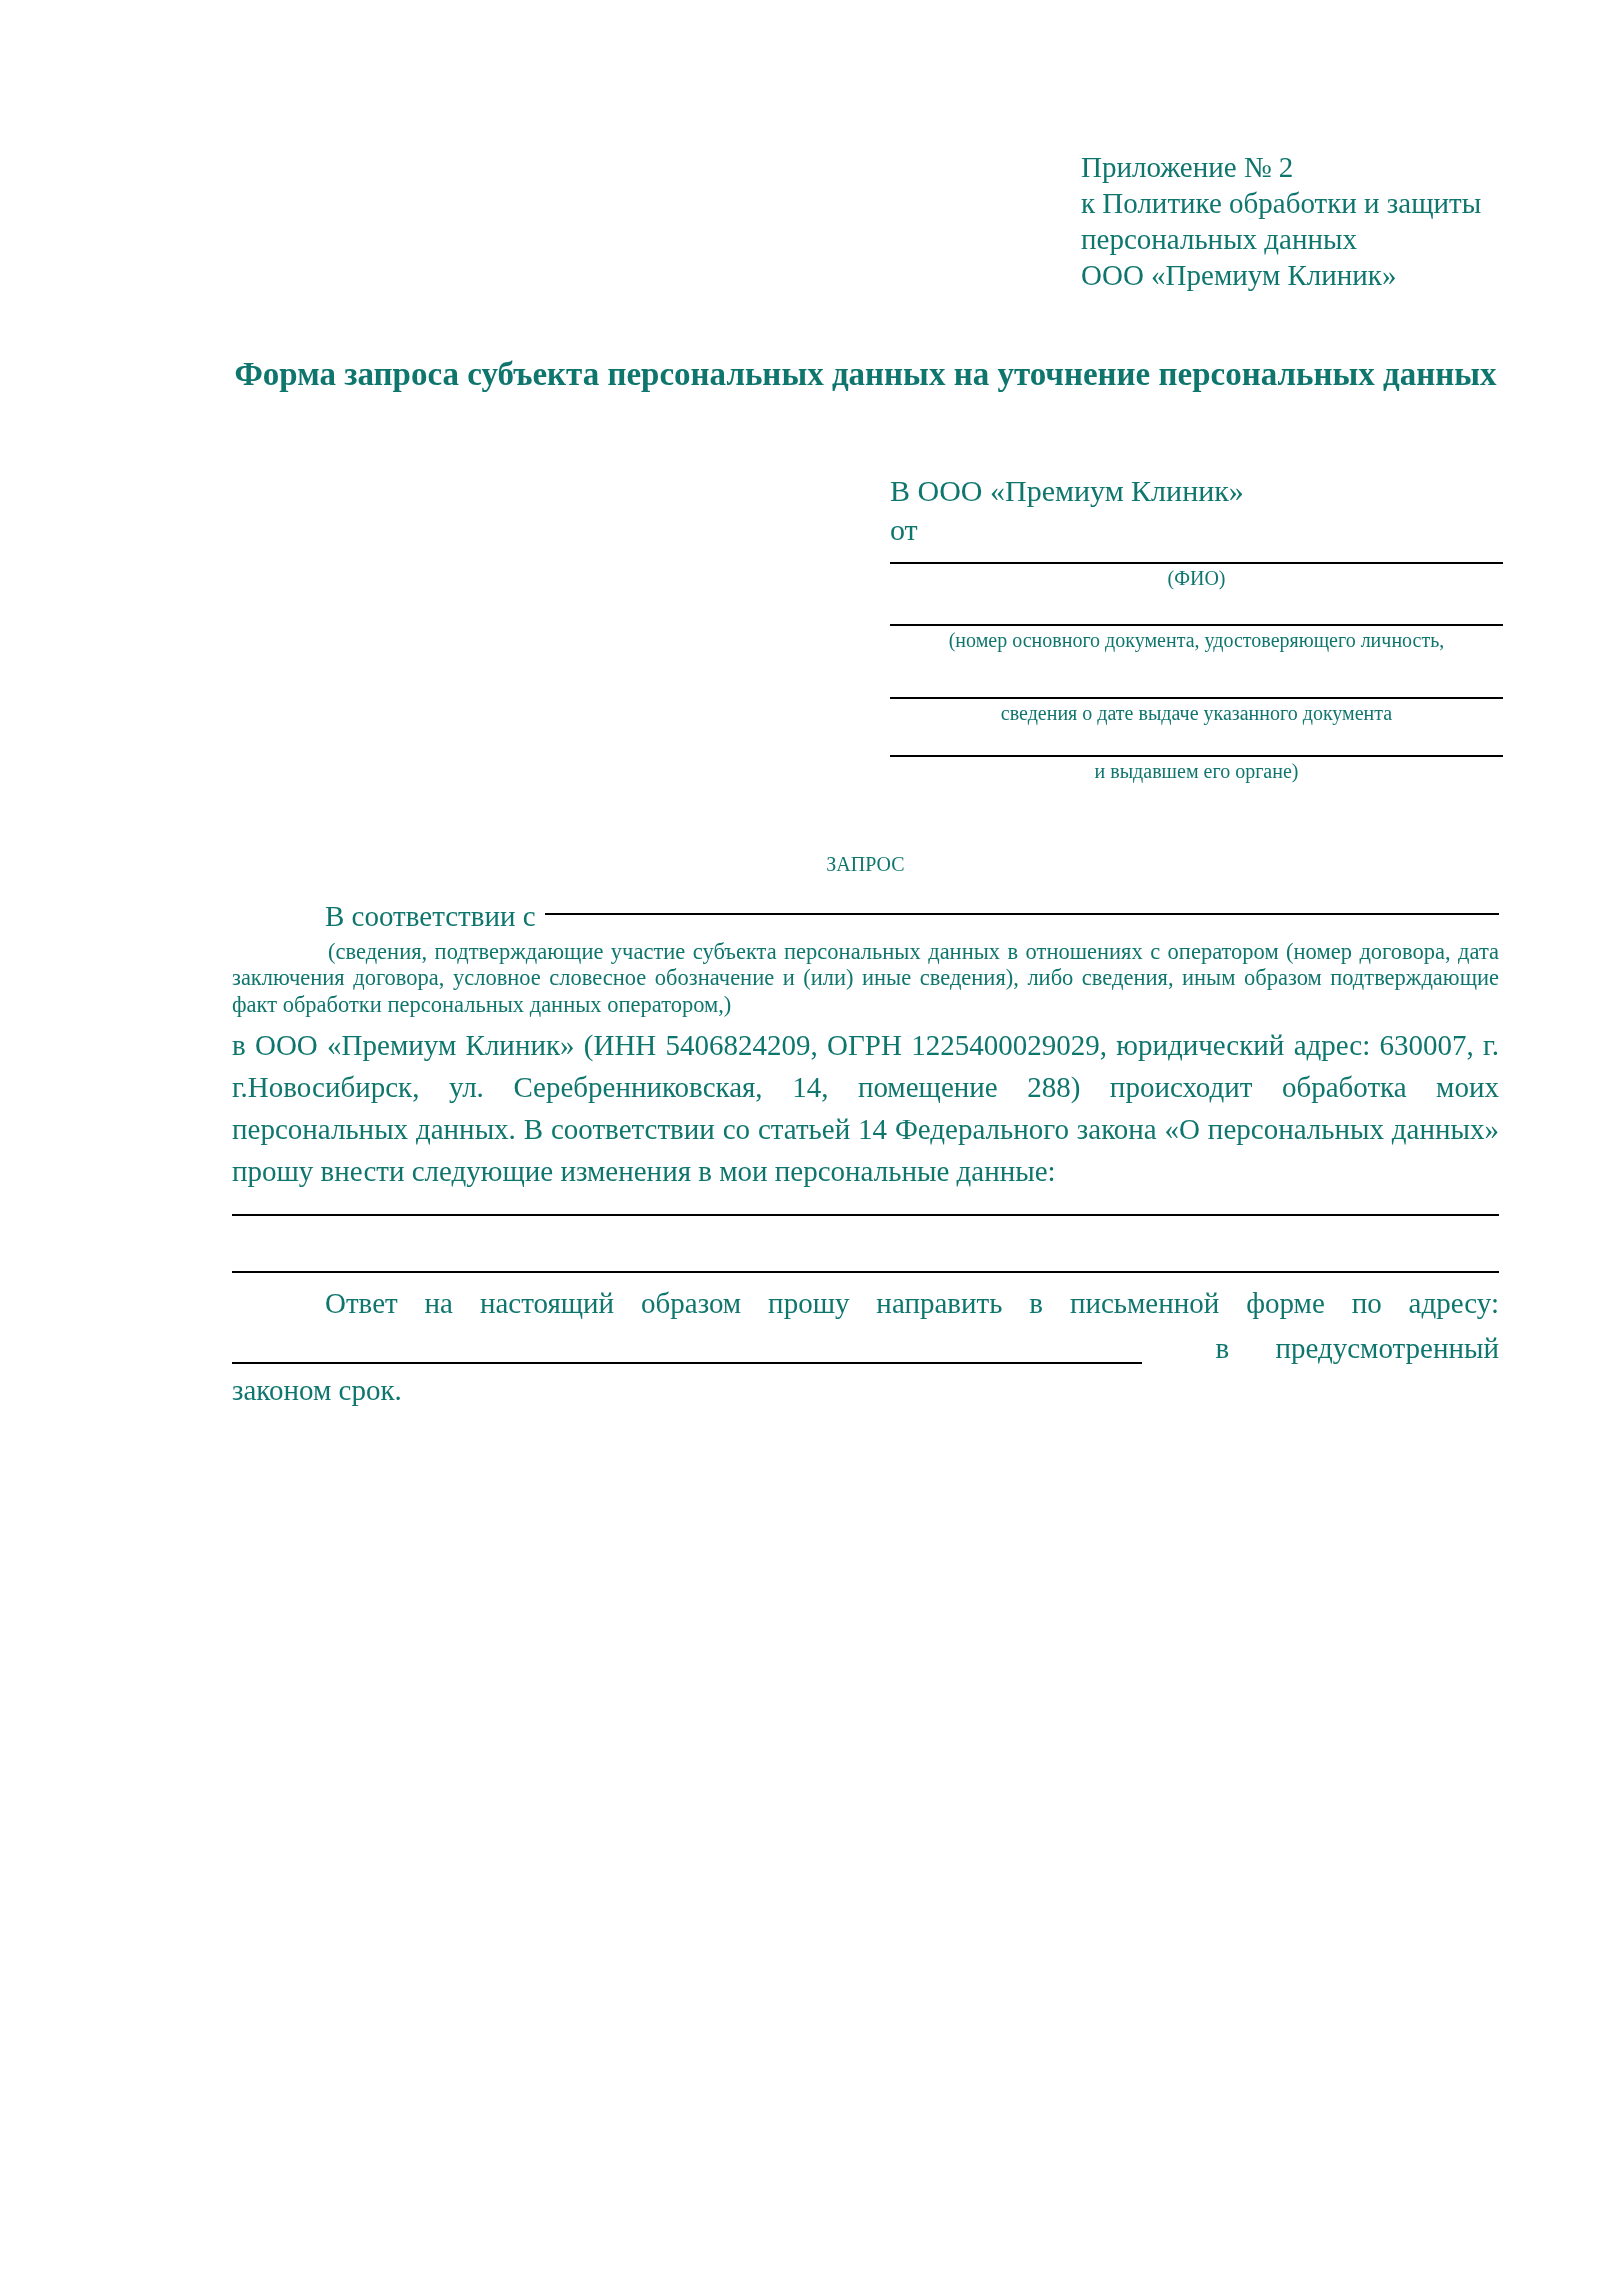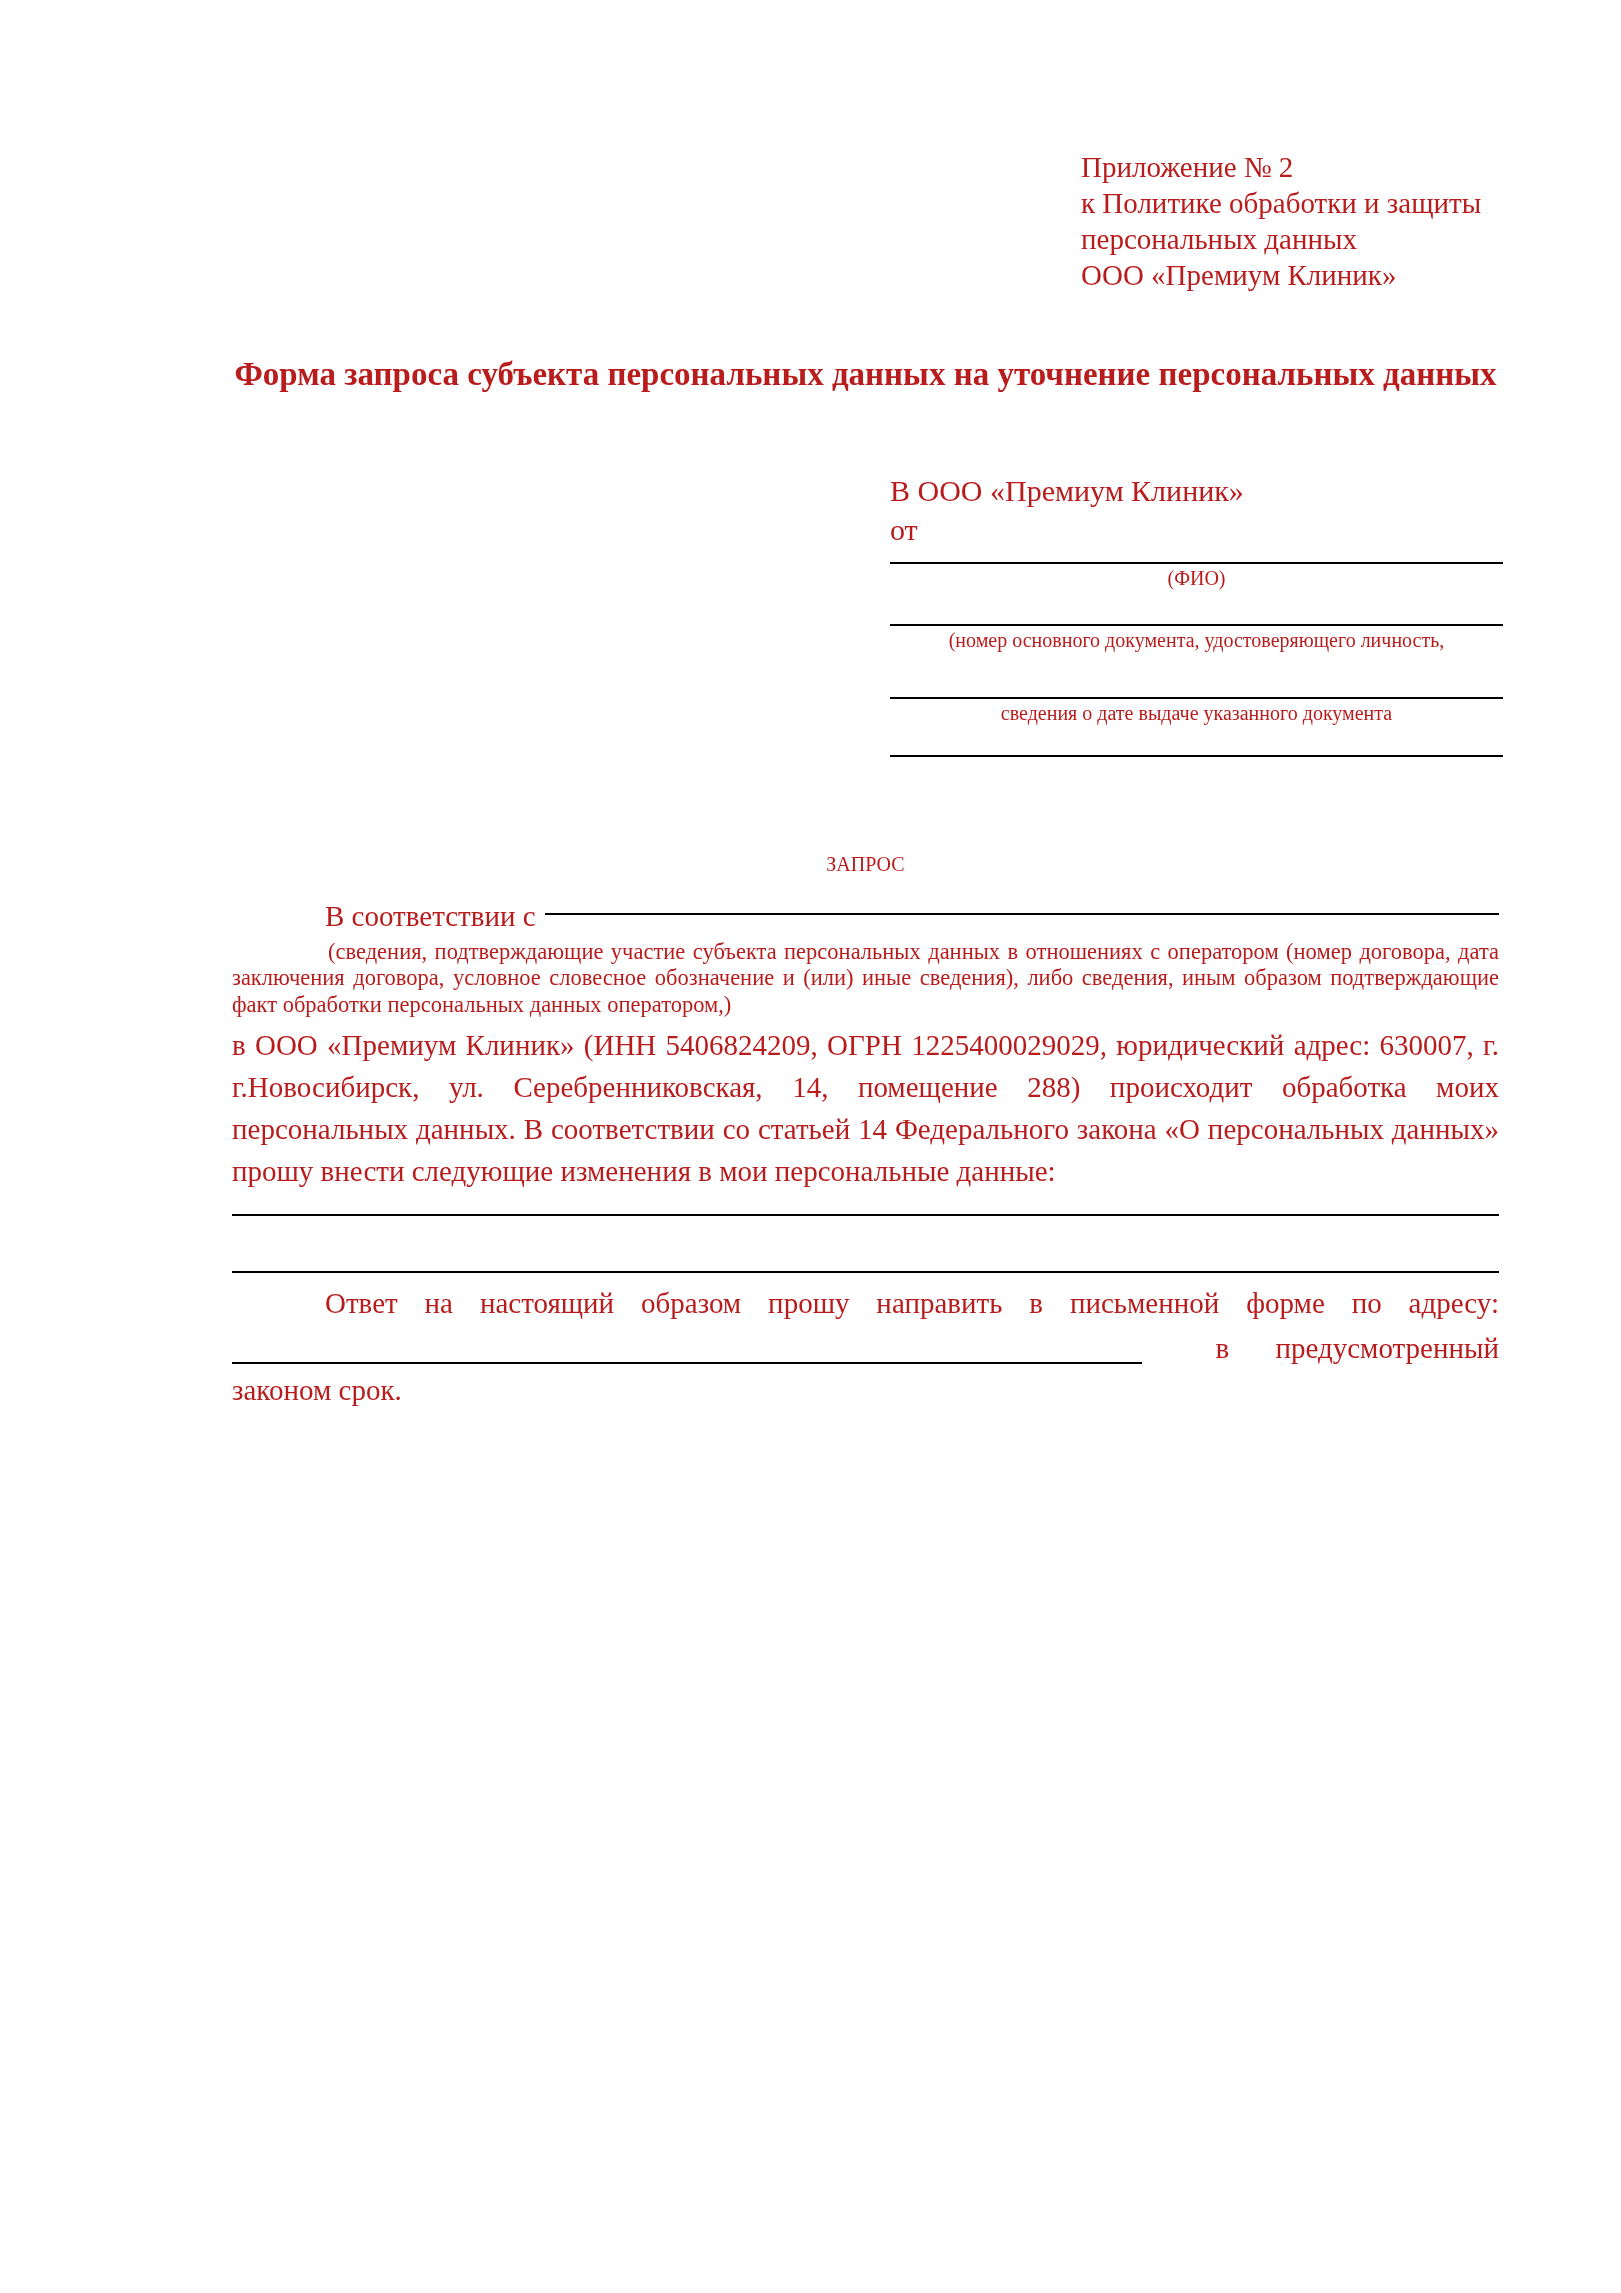--- a/index.html
+++ b/index.html
@@ -1,19 +1,19 @@
 <!DOCTYPE html>
 <html><head>
 <meta charset="utf-8">
 <style>
   html,body{margin:0;padding:0;background:#ffffff;}
   .page{
     position:relative;
     width:1621px;height:2294px;
-    background:#ffffff;color:#b91c1c;
+    background:#ffffff;color:#0f766e;
     font-family:"Liberation Serif","DejaVu Serif",serif;
     overflow:hidden;
   }
   
   .annex{position:absolute;left:1081px;top:149px;font-size:29px;line-height:36px;}
   
   .doc-title{
     position:absolute;left:232px;top:353px;width:1267px;
     text-align:center;font-weight:700;font-size:33px;line-height:43px;
   }
@@ -66,20 +66,21 @@
     <div class="blank line-1"></div>
     <div class="cap">(ФИО)</div>
 
     <div class="blank line-2"></div>
     <div class="cap">(номер основного документа, удостоверяющего личность,</div>
 
     <div class="blank line-3"></div>
     <div class="cap">сведения о дате выдаче указанного документа</div>
 
     <div class="blank line-4"></div>
+    <div class="cap">и выдавшем его органе)</div>
   </div>
 
   <div class="main">
     <div class="zapros">ЗАПРОС</div>
 
     <div class="intro">
       <span class="prefix">В соответствии с</span>
       <span class="fill"></span>
     </div>
 

